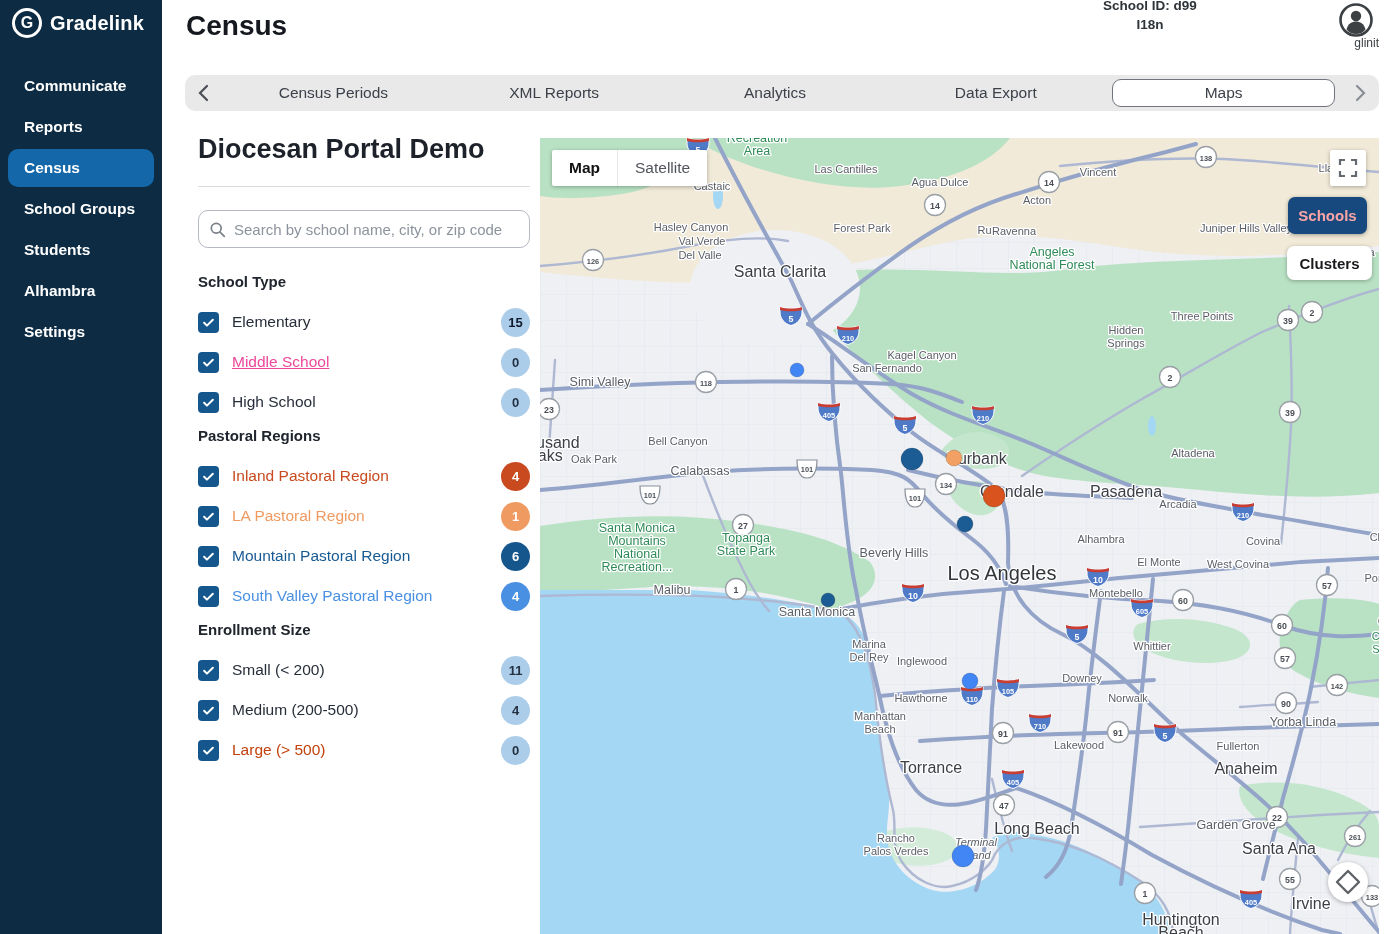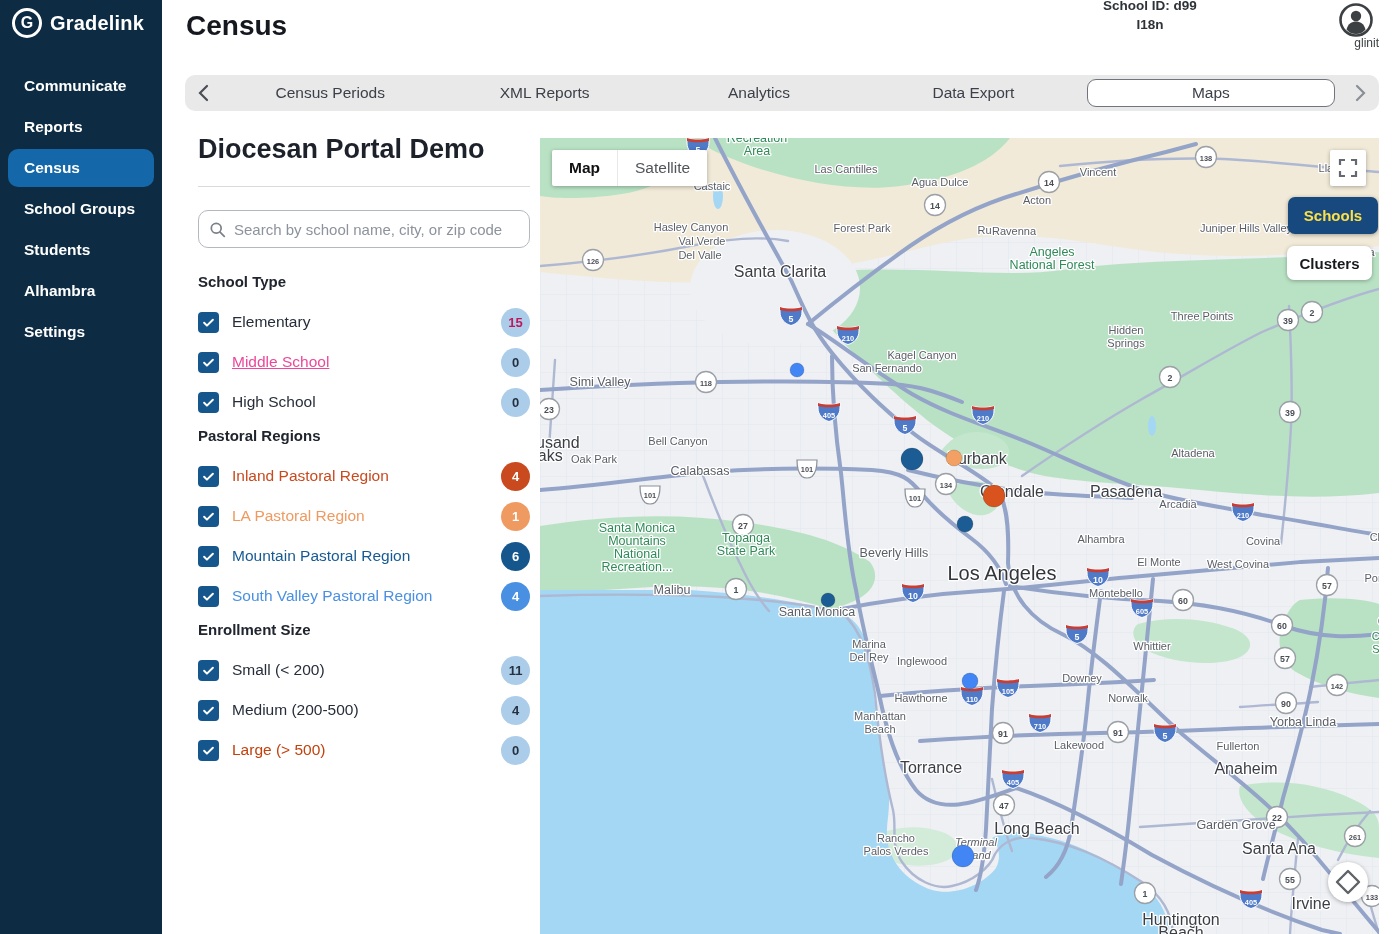--- a/index.html
+++ b/index.html
@@ -23,21 +23,21 @@
     font-size:13.5px; font-weight:bold; color:#2e3338; line-height:19px; }
   .avatar { position:absolute; left:1339px; top:3px; width:34px; height:34px; }
   .avatar-label { position:absolute; left:1309px; top:36px; width:70px; text-align:right;
     font-size:12px; color:#3c4043; }
 
   
   .tabbar { position:absolute; left:185px; top:75px; width:1194px; height:36px; background:#e9e9ea;
     border-radius:10px; display:flex; align-items:center; }
   .tab-chevron { width:38px; height:36px; display:flex; align-items:center; justify-content:center; cursor:pointer; }
   .tab { flex:1; text-align:center; font-size:15.5px; color:#3c4149; padding:7px 0; cursor:pointer; }
-  .tab.tab-sel { background:#fff; border:1.5px solid #70757d; border-radius:9px; padding:4px 16px; margin:4px 6px; }
+  .tab.tab-sel { background:#fff; border:1.5px solid #70757d; border-radius:9px; padding:4px 0; margin:4px 6px; }
 
   
   .fpanel { position:absolute; left:198px; top:0; width:332px; height:934px; }
   .fpanel h1 { position:absolute; left:0; top:134px; font-size:27px; font-weight:bold; color:#1d2129; }
   .divider { position:absolute; left:0; right:0; top:186px; border-top:1px solid #d8dade; }
   .searchbox { position:absolute; left:0; top:210px; width:332px; height:38px; border:1.5px solid #b4b9c1;
     border-radius:10px; display:flex; align-items:center; padding:0 10px; background:#fff; }
   .searchbox svg { flex:none; margin-right:8px; }
   .searchbox input { border:none; outline:none; width:100%; font-size:15px; color:#333;
     font-family:"Liberation Sans", sans-serif; }
@@ -62,22 +62,22 @@
   text.ml.xl { font-size:20px; fill:#323539; }
   text.ml.green { fill:#2e8a57; }
   .mapsat { position:absolute; left:12px; top:12px; height:36px; background:#fff; display:flex;
     box-shadow:0 1px 4px rgba(0,0,0,.3); border-radius:2px; }
   .mapsat .seg { padding:0 17px; line-height:36px; font-size:15.5px; cursor:pointer; }
   .mapsat .seg.on { font-weight:bold; color:#111; }
   .mapsat .seg.off { color:#51555a; border-left:1px solid #e8e8e8; }
   .fsbtn { position:absolute; left:790px; top:12px; width:36px; height:36px; background:#fff;
     border-radius:2px; box-shadow:0 1px 4px rgba(0,0,0,.3); display:flex; align-items:center;
     justify-content:center; cursor:pointer; }
-  .schoolsbtn { position:absolute; left:748px; top:59px; width:90px; height:37px; background:#17497e;
-    color:#fde047; font-weight:bold; font-size:15px; border-radius:7px; display:flex; align-items:center;
+  .schoolsbtn { position:absolute; left:748px; top:59px; width:79px; height:37px; background:#17497e;
+    color:#fca5a5; font-weight:bold; font-size:15px; border-radius:7px; display:flex; align-items:center;
     justify-content:center; box-shadow:0 1px 4px rgba(0,0,0,.35); cursor:pointer; }
   .clustersbtn { position:absolute; left:747px; top:108px; width:85px; height:34px; background:#fff;
     color:#17191c; font-weight:bold; font-size:15px; border-radius:7px; display:flex; align-items:center;
     justify-content:center; box-shadow:0 1px 4px rgba(0,0,0,.3); cursor:pointer; }
   .panbtn { position:absolute; left:788px; top:724px; width:40px; height:40px; border-radius:50%;
     background:#fff; box-shadow:0 1px 4px rgba(0,0,0,.3); cursor:pointer; }
 </style>
 </head>
 <body>
 
@@ -143,21 +143,21 @@
   </div>
   <div class="fsections">
       <div class="f-head">School Type</div>
       <div class="f-row">
         <span class="cbx" style="background: rgb(21, 86, 140);">
           <svg viewBox="0 0 24 24" width="15" height="15">
             <path d="M5 12.5l4.5 4.5L19 7.5" stroke="#fff" stroke-width="3.2" fill="none" stroke-linecap="round" stroke-linejoin="round"></path>
           </svg>
         </span>
         <span class="f-label" style="color: rgb(39, 46, 58);">Elementary</span>
-        <span class="badge" style="background: rgb(171, 205, 234); color: #be185d;">15</span>
+        <span class="badge" style="background: rgb(171, 205, 234); color: #0f172a;">15</span>
       </div>
       <div class="f-row">
         <span class="cbx" style="background: rgb(21, 86, 140);">
           <svg viewBox="0 0 24 24" width="15" height="15">
             <path d="M5 12.5l4.5 4.5L19 7.5" stroke="#fff" stroke-width="3.2" fill="none" stroke-linecap="round" stroke-linejoin="round"></path>
           </svg>
         </span>
         <span class="f-label" style="color: #ec4899; text-decoration: underline;">Middle School</span>
         <span class="badge" style="background: rgb(171, 205, 234); color: rgb(37, 49, 65);">0</span>
       </div>

